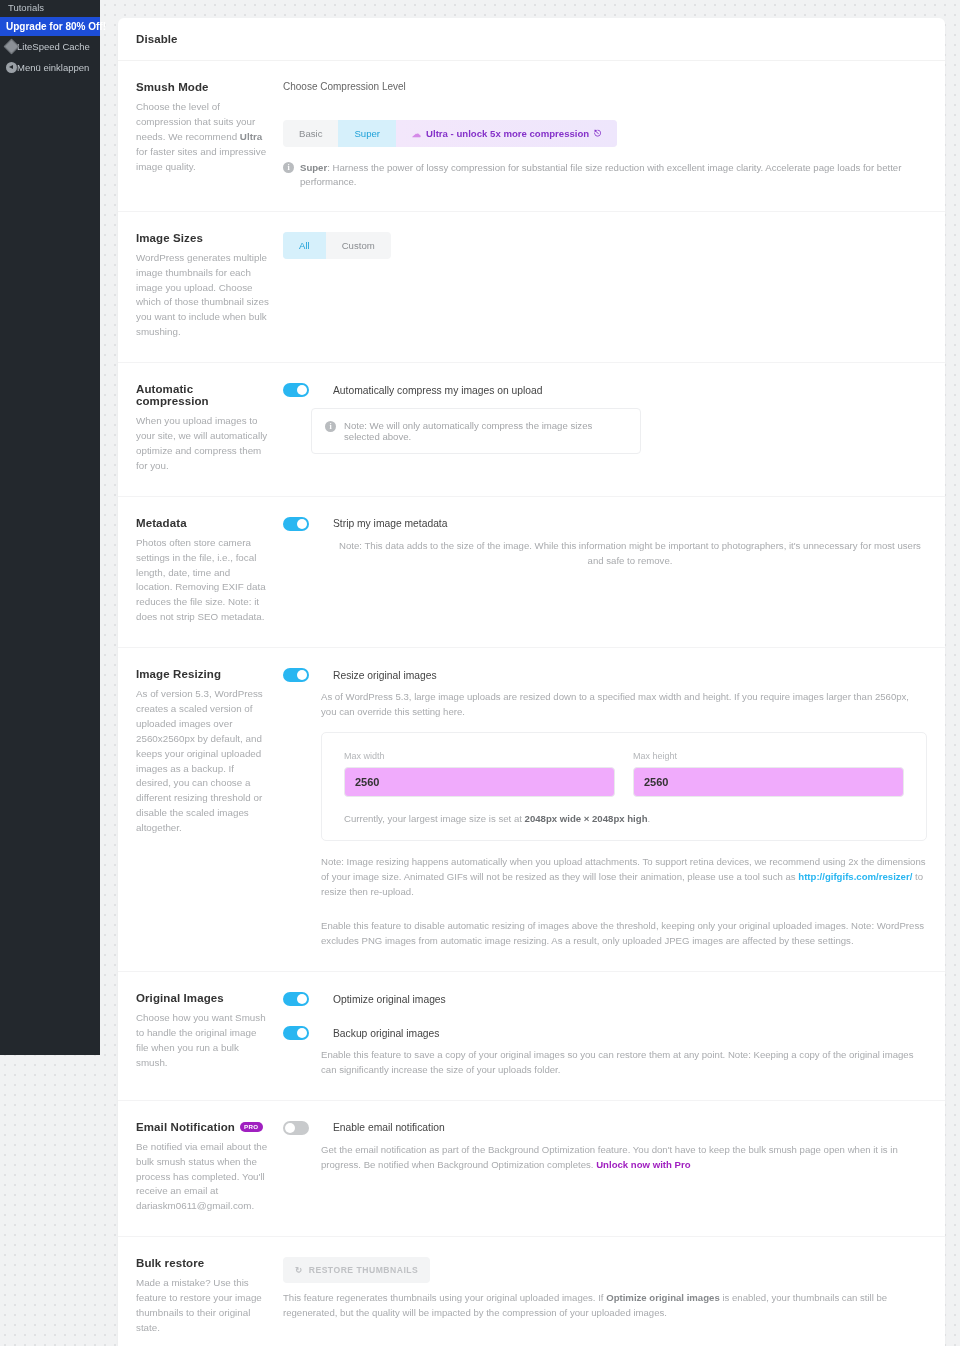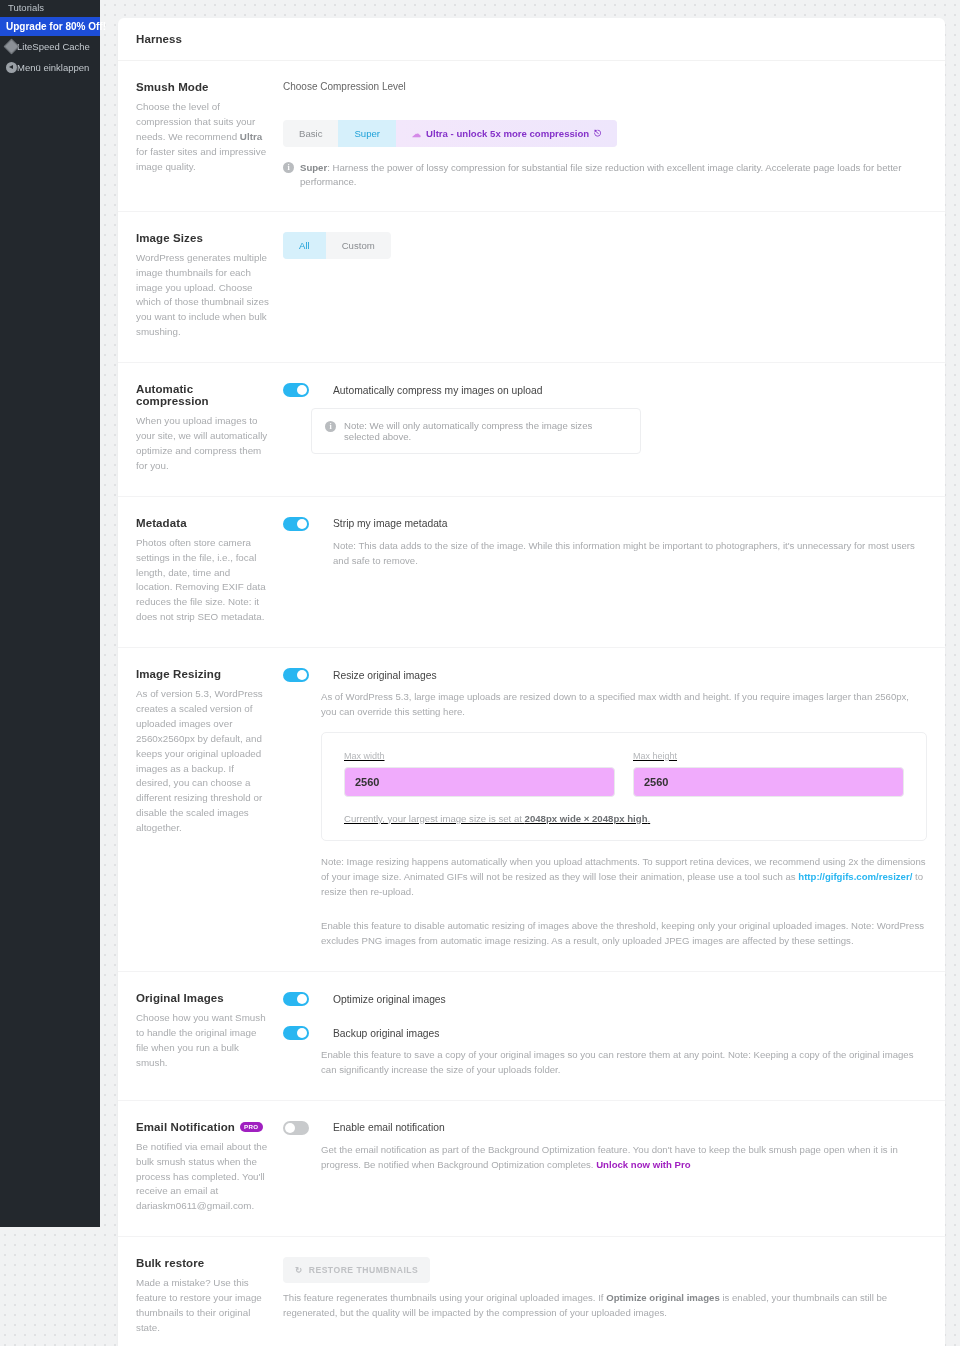--- a/index.html
+++ b/index.html
@@ -11,21 +11,21 @@
   }
   body {
     background-color: #f1f2f3;
     background-image: radial-gradient(#e0e1e3 1px, transparent 1px);
     background-size: 10px 10px;
     display: flex;
   }
 
   
   #sidebar {
-    width: 100px; height: 1227px;
+    width: 100px; height: 1055px;
     background: #23282d;
     flex: 0 0 100px;
     position: relative;
     color: #b4b9be;
     font-size: 9.5px;
   }
   .sb-top-item {
     padding: 2px 8px 4px 8px;
     color: #bcc3c9;
     font-size: 9.5px;
@@ -186,21 +186,20 @@
     display: flex; align-items: flex-start; gap: 8px;
     font-size: 9.6px; color: #a4a6a9;
     background: #fff;
   }
 
   .panel {
     border: 1px solid #eeeff1;
     border-radius: 5px;
     padding: 18px 22px 16px 22px;
     margin-top: 12px;
-    text-decoration: underline;
   }
   .fields { display: flex; gap: 18px; }
   .field { flex: 1 1 0; }
   .field .flabel { font-size: 9px; color: #b4b6b9; margin-bottom: 6px; }
   .field input {
     width: 100%;
     padding: 8px 10px;
     border: 1px solid #e9eaec;
     border-radius: 4px;
     font-size: 11px; color: #333; font-weight: bold;
@@ -234,21 +233,21 @@
   </div>
   <div class="sb-row">
     <span class="sb-collapse-ico"></span>
     <span class="lbl">Menü einklappen</span>
   </div>
 </div>
 
 <div id="main">
   <div class="card">
 
-    <div class="card-head">Harness</div>
+    <div class="card-head">Disable</div>
 
     <div class="row">
       <div class="row-left">
         <h3>
             <span>Smush Mode</span>
           </h3>
         <p><span>Choose the level of compression that suits your needs. We recommend </span><b>Ultra</b><span> for faster sites and impressive image quality.</span></p>
       </div>
       <div class="row-right">
         <div class="sub-label">Choose Compression Level</div>
@@ -307,21 +306,21 @@
         <h3>
             <span>Metadata</span>
           </h3>
         <p>Photos often store camera settings in the file, i.e., focal length, date, time and location. Removing EXIF data reduces the file size. Note: it does not strip SEO metadata.</p>
       </div>
       <div class="row-right">
         <div class="tog-line">
           <span class="tog"></span>
           <span class="tog-label">Strip my image metadata</span>
         </div>
-        <div class="desc" style="margin-left:50px;">Note: This data adds to the size of the image. While this information might be important to photographers, it's unnecessary for most users and safe to remove.</div>
+        <div class="desc" style="margin-left:50px;text-align:center;">Note: This data adds to the size of the image. While this information might be important to photographers, it's unnecessary for most users and safe to remove.</div>
       </div>
     </div>
 
     <div class="row">
       <div class="row-left">
         <h3>
             <span>Image Resizing</span>
           </h3>
         <p>As of version 5.3, WordPress creates a scaled version of uploaded images over 2560x2560px by default, and keeps your original uploaded images as a backup. If desired, you can choose a different resizing threshold or disable the scaled images altogether.</p>
       </div>

